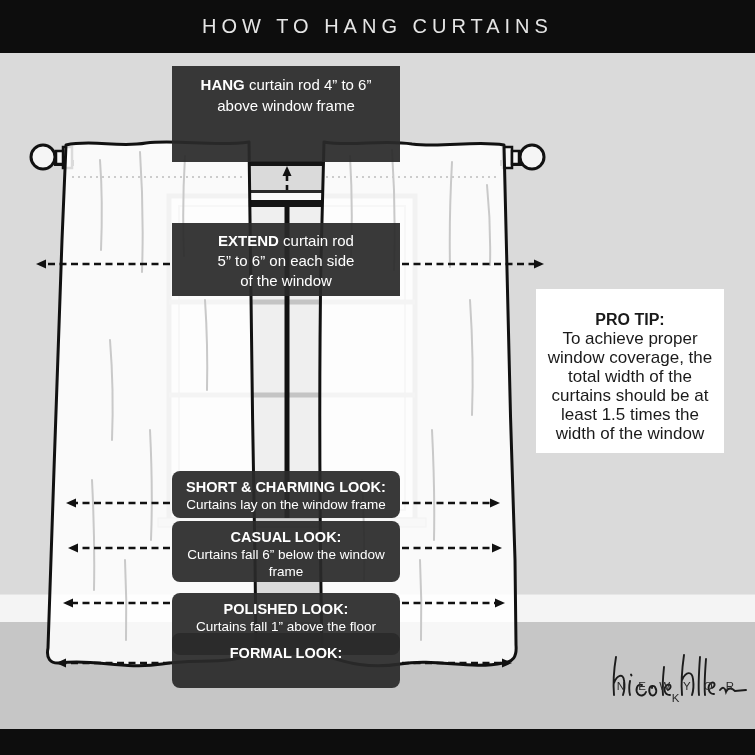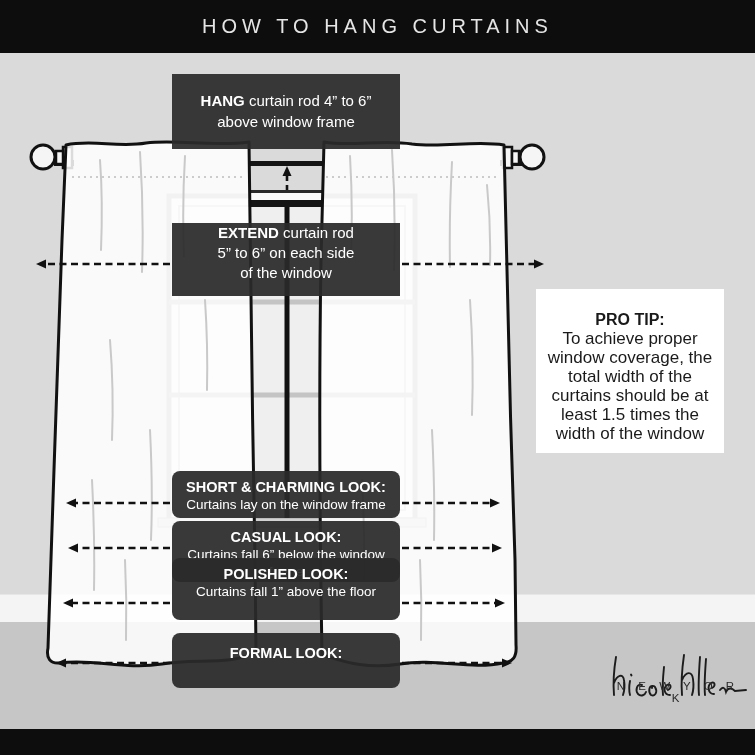--- a/index.html
+++ b/index.html
@@ -24,27 +24,27 @@
   .floor{position:absolute;left:0;top:622px;width:755px;height:107px;background:#c6c6c6;}
   
   .scene{position:absolute;left:0;top:0;width:755px;height:755px;}
   
   .callout{
     position:absolute;left:172px;width:228px;
     background:rgba(42,42,42,0.93);color:#ffffff;text-align:center;
     box-sizing:border-box;
   }
   .callout .t{font-weight:700;}
-  .hang-box{top:74px;height:75px;font-size:15px;line-height:21px;padding-top:16px;}
-  .extend-box{top:223px;height:73px;font-size:15px;line-height:20px;}
+  .hang-box{top:66px;height:96px;font-size:15px;line-height:21px;padding-top:8px;}
+  .extend-box{top:223px;height:73px;font-size:15px;line-height:20px;padding-top:8px;}
   .look-box{font-size:13.5px;line-height:17px;padding-top:7px;border-radius:8px;}
   .look-title{font-size:14.5px;font-weight:700;line-height:18px;}
   .short-box{top:471px;height:47px;}
   .casual-box{top:521px;height:61px;}
-  .polished-box{top:558px;height:62px;}
+  .polished-box{top:593px;height:62px;}
   .formal-box{top:633px;height:55px;padding-top:11px;}
   
   .protip{
     position:absolute;left:536px;top:289px;width:188px;height:164px;
     background:#ffffff;color:#1a1a1a;text-align:center;box-sizing:border-box;
     padding:22px 9px 0 9px;
   }
   .protip .pt-title{font-weight:700;font-size:16px;margin-bottom:0;}
   .protip .pt-body{font-size:17px;line-height:19px;}
   

